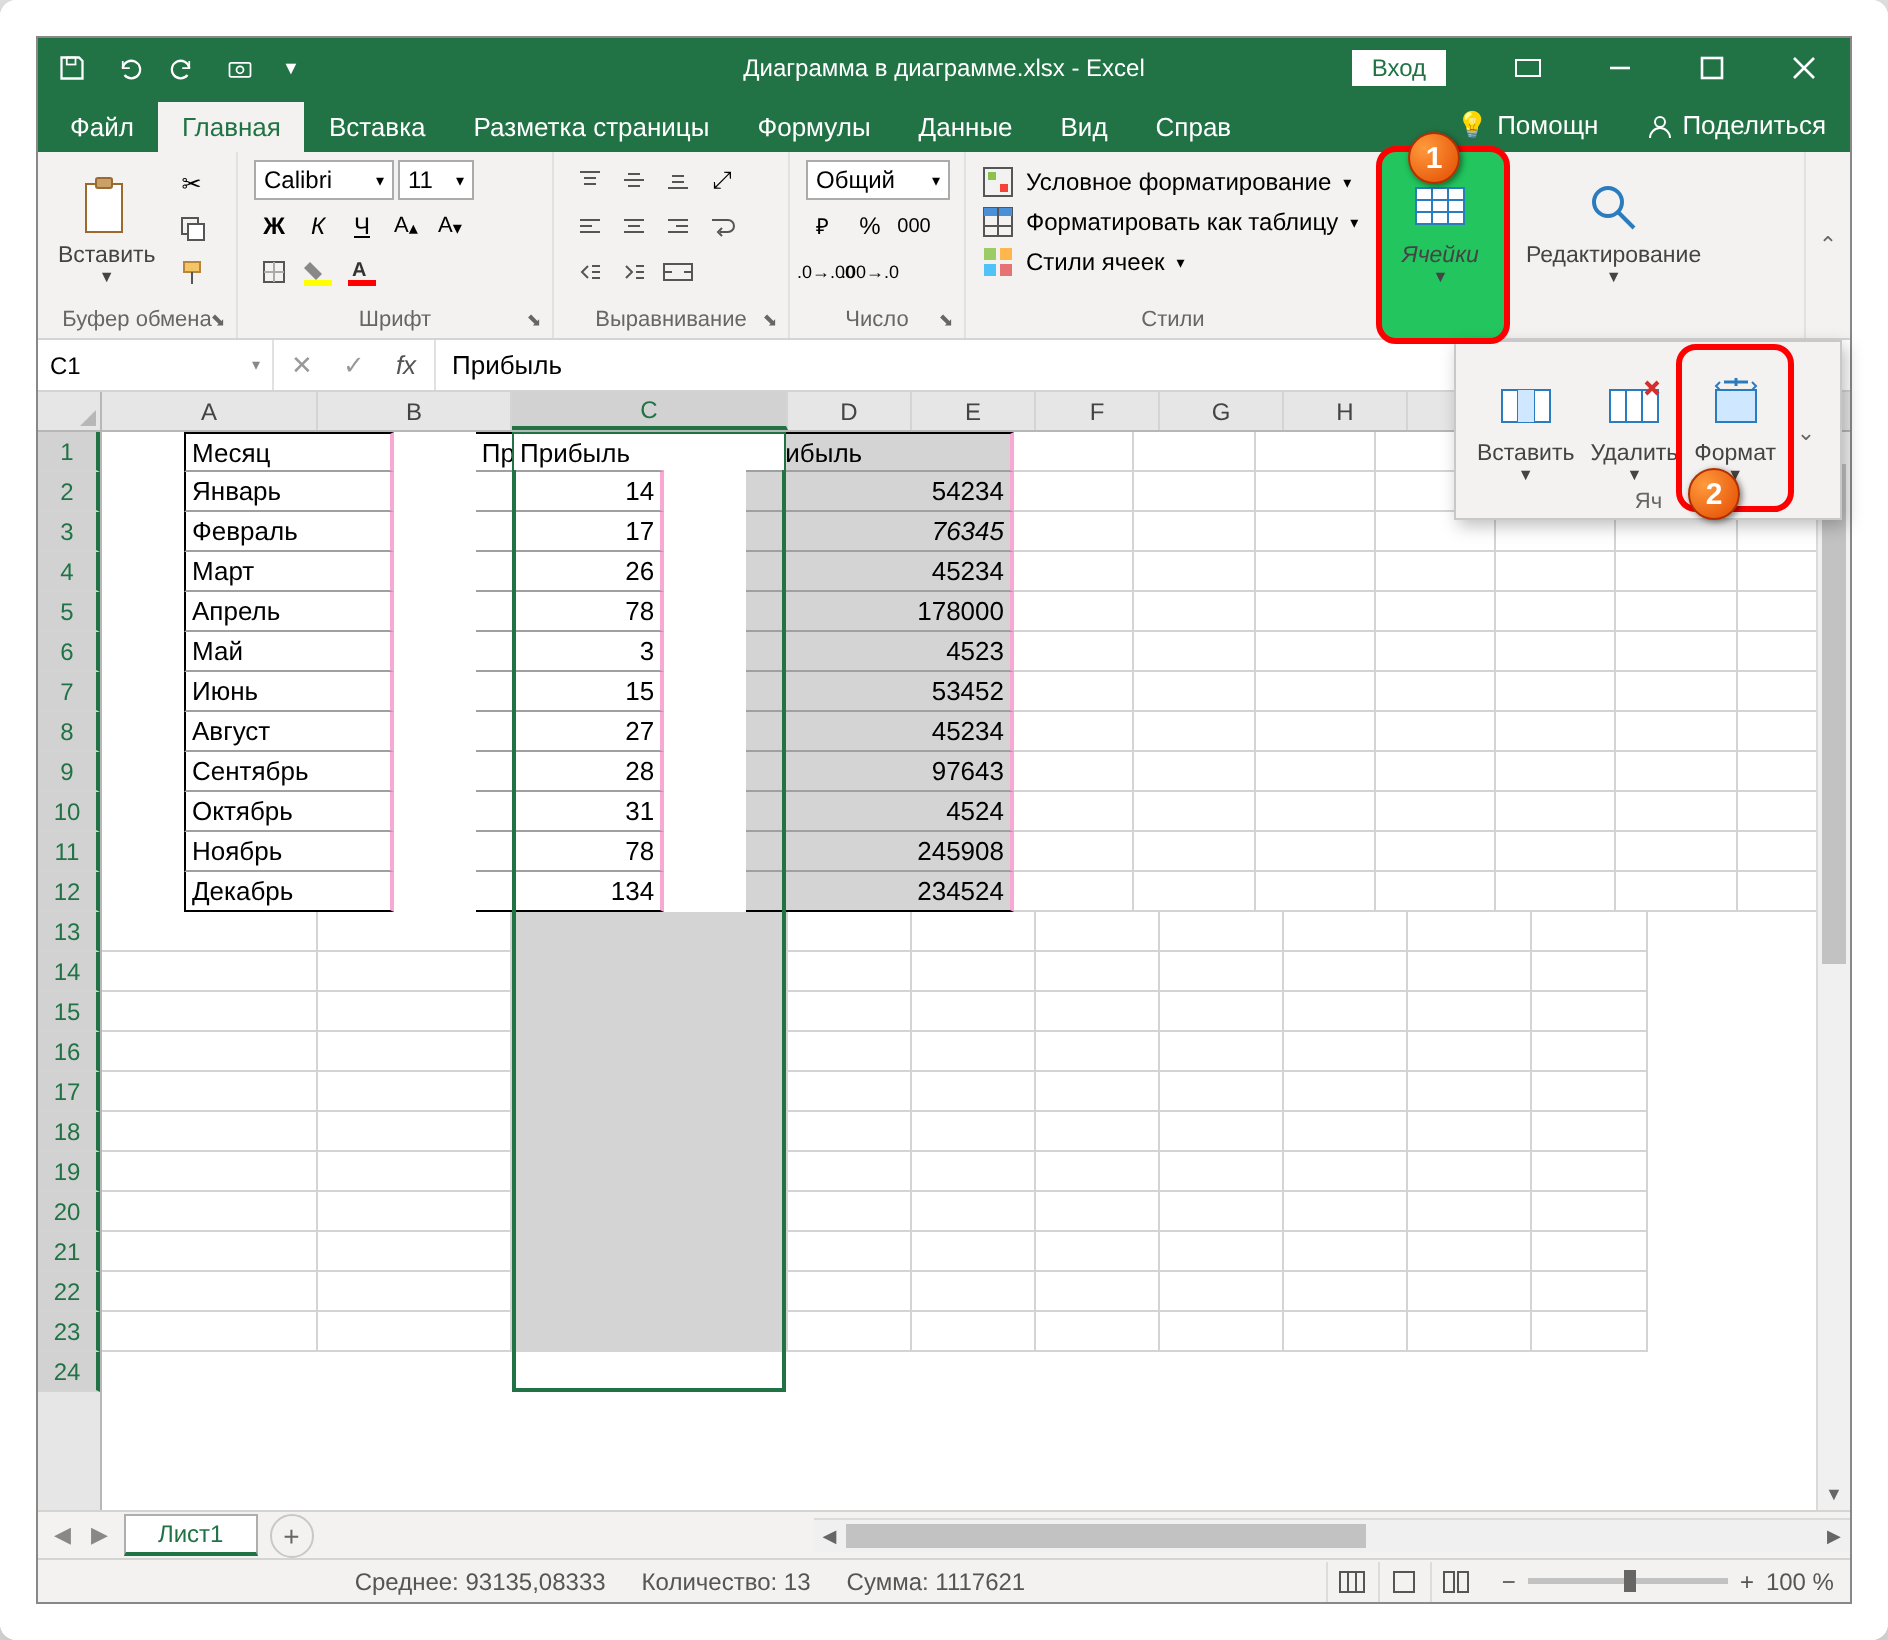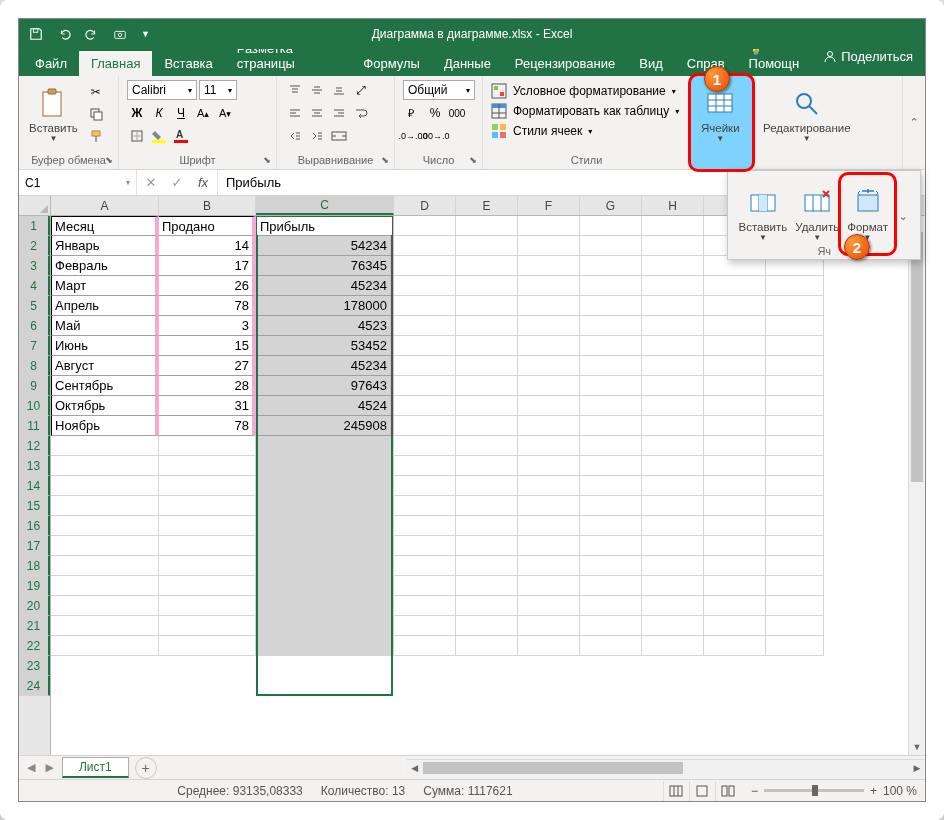--- a/index.html
+++ b/index.html
@@ -68,21 +68,21 @@
 .col-h.sel { background:#d2d2d2; border-bottom:2px solid #217346; color:#217346; }
 .grid-body { flex:1; display:flex; overflow:hidden; }
 .row-headers { width:32px; background:#e6e6e6; border-right:1px solid #b7b7b7; }
 .row-h { height:20px; border-bottom:1px solid #d4d4d4; display:flex; align-items:center; justify-content:center; font-size:12px; color:#444; }
 .row-h.sel { background:#d2d2d2; border-right:2px solid #217346; color:#217346; }
 .cells { position:relative; flex:1; overflow:hidden; }
 .cell-row { display:flex; height:20px; }
 .cell { border-right:1px solid #d4d4d4; border-bottom:1px solid #d4d4d4; font-size:13px; padding:0 3px; display:flex; align-items:center; background:#fff; overflow:hidden; }
 .cell.num { justify-content:flex-end; }
 .cell.selcol { background:#d4d4d4; }
-.cell.border-data { border-right:4px solid #f9a8d4; border-bottom:1px solid #a0a0a0; }
+.cell.border-data { border-right:2px solid #f9a8d4; border-bottom:1px solid #a0a0a0;margin-left:41px; }
 .selection-rect { position:absolute; border:2px solid #217346; pointer-events:none; }
 .vscroll { position:absolute; right:0; top:0; bottom:0; width:17px; background:#f0f0f0; border-left:1px solid #dadada; }
 .vscroll .thumb { position:absolute; top:16px; left:2px; right:2px; height:250px; background:#c2c2c2; }
 .vscroll .arr { position:absolute; left:0; right:0; height:16px; display:flex; align-items:center; justify-content:center; font-size:9px; color:#666; }
 .hscroll { height:17px; display:flex; }
 .hscroll .track { flex:1; background:#f0f0f0; border-top:1px solid #dadada; position:relative; margin-left:250px; }
 .hscroll .thumb { position:absolute; left:16px; top:2px; bottom:2px; width:260px; background:#c2c2c2; }
 .hscroll .arr { position:absolute; top:0; bottom:0; width:16px; display:flex; align-items:center; justify-content:center; font-size:9px; color:#666; }
 
 
@@ -130,30 +130,52 @@
             </span>
        <span>
               <svg class="icon" viewBox="0 0 16 16">
                 <rect x="2" y="5" width="12" height="8" rx="1" fill="none" stroke="#fff"></rect>
                 <circle cx="8" cy="9" r="2" fill="none" stroke="#fff"></circle>
               </svg>
             </span>
        <span style="font-size:9px;">▼</span>
      </div>
      <div class="title">Диаграмма в диаграмме.xlsx - Excel</div>
+     <div class="right">
+       <div class="login-btn">Вход</div>
+       <div class="winbtn">
+              <svg width="14" height="14" viewBox="0 0 14 14">
+                <rect x="1" y="3" width="12" height="8" fill="none" stroke="#fff"></rect>
+              </svg>
+            </div>
+       <div class="winbtn">
+              <svg width="12" height="12">
+                <line x1="1" y1="6" x2="11" y2="6" stroke="#fff" stroke-width="1.3"></line>
+              </svg>
+            </div>
+       <div class="winbtn">
+              <svg width="12" height="12">
+                <rect x="1" y="1" width="10" height="10" fill="none" stroke="#fff" stroke-width="1.3"></rect>
+              </svg>
+            </div>
+       <div class="winbtn">
+              <svg width="12" height="12">
+                <path d="M1 1L11 11M11 1L1 11" stroke="#fff" stroke-width="1.3"></path>
+              </svg>
+            </div>
+     </div>
    </div>
 
    <div class="tabs">
      <div class="tab file">Файл</div>
      <div class="tab active">Главная</div>
      <div class="tab">Вставка</div>
      <div class="tab">Разметка страницы</div>
      <div class="tab">Формулы</div>
      <div class="tab">Данные</div>
-     <div class="tab">Рецензирование</div>
      <div class="tab">Вид</div>
      <div class="tab">Справ</div>
      <div class="right-tabs">
        <div class="tab"><span style="margin-right:4px;">💡</span><span>Помощн</span></div>
        <div class="share-btn">
          <svg width="14" height="14">
                 <circle cx="7" cy="5" r="2.5" fill="none" stroke="#fff"></circle>
                 <path d="M2 13a5 5 0 0 1 10 0" fill="none" stroke="#fff"></path>
               </svg>
          <span>Поделиться</span>
@@ -379,21 +401,21 @@
                     <rect x="9" y="9" width="6" height="6" fill="#e57373"></rect>
                   </svg>
                   <span>Стили ячеек</span>
                   <span style="font-size:8px;">▾</span>
                 </div>
          </div>
        </div>
        <div class="group-label">Стили</div>
      </div>
 
-     <div class="ribbon-group" style="width:62px; background:#7dd3fc;">
+     <div class="ribbon-group" style="width:62px; background:#22c55e;font-style:italic;">
        <div class="group-content">
          <div class="big-btn">
            <div class="icon-box">
                   <svg viewBox="0 0 32 32">
                     <rect x="4" y="6" width="24" height="18" fill="#fff" stroke="#2b7cbf"></rect>
                     <line x1="4" y1="12" x2="28" y2="12" stroke="#2b7cbf"></line>
                     <line x1="4" y1="18" x2="28" y2="18" stroke="#2b7cbf"></line>
                     <line x1="12" y1="6" x2="12" y2="24" stroke="#2b7cbf"></line>
                     <line x1="20" y1="6" x2="20" y2="24" stroke="#2b7cbf"></line>
                   </svg>
@@ -542,21 +564,21 @@
                 <div class="cell" style="width: 62px;"></div>
                 <div class="cell" style="width: 62px;"></div>
                 <div class="cell" style="width: 62px;"></div>
                 <div class="cell" style="width: 62px;"></div>
                 <div class="cell" style="width: 62px;"></div>
                 <div class="cell" style="width: 58px;"></div>
               </div>
               <div class="cell-row">
                 <div class="cell border-data" style="width: 108px; border-left: 1px solid rgb(0, 0, 0);">Февраль</div>
                 <div class="cell num border-data" style="width: 97px;">17</div>
-                <div class="cell selcol num border-data" style="width: 138px;">76345</div>
+                <div class="cell selcol num border-data" style="width: 138px; font-style: italic;">76345</div>
                 <div class="cell" style="width: 62px;"></div>
                 <div class="cell" style="width: 62px;"></div>
                 <div class="cell" style="width: 62px;"></div>
                 <div class="cell" style="width: 62px;"></div>
                 <div class="cell" style="width: 62px;"></div>
                 <div class="cell" style="width: 62px;"></div>
                 <div class="cell" style="width: 58px;"></div>
               </div>
               <div class="cell-row">
                 <div class="cell border-data" style="width: 108px; border-left: 1px solid rgb(0, 0, 0);">Март</div>
@@ -639,20 +661,32 @@
                 <div class="cell" style="width: 62px;"></div>
                 <div class="cell" style="width: 62px;"></div>
                 <div class="cell" style="width: 62px;"></div>
                 <div class="cell" style="width: 62px;"></div>
                 <div class="cell" style="width: 58px;"></div>
               </div>
               <div class="cell-row">
                 <div class="cell border-data" style="width: 108px; border-left: 1px solid rgb(0, 0, 0);">Ноябрь</div>
                 <div class="cell num border-data" style="width: 97px;">78</div>
                 <div class="cell selcol num border-data" style="width: 138px;">245908</div>
+                <div class="cell" style="width: 62px;"></div>
+                <div class="cell" style="width: 62px;"></div>
+                <div class="cell" style="width: 62px;"></div>
+                <div class="cell" style="width: 62px;"></div>
+                <div class="cell" style="width: 62px;"></div>
+                <div class="cell" style="width: 62px;"></div>
+                <div class="cell" style="width: 58px;"></div>
+              </div>
+              <div class="cell-row">
+                <div class="cell border-data" style="width: 108px; border-left: 1px solid rgb(0, 0, 0); border-bottom: 1px solid rgb(0, 0, 0);">Декабрь</div>
+                <div class="cell num border-data" style="width: 97px; border-bottom: 1px solid rgb(0, 0, 0);">134</div>
+                <div class="cell selcol num border-data" style="width: 138px; border-bottom: 1px solid rgb(0, 0, 0);">234524</div>
                 <div class="cell" style="width: 62px;"></div>
                 <div class="cell" style="width: 62px;"></div>
                 <div class="cell" style="width: 62px;"></div>
                 <div class="cell" style="width: 62px;"></div>
                 <div class="cell" style="width: 62px;"></div>
                 <div class="cell" style="width: 62px;"></div>
                 <div class="cell" style="width: 58px;"></div>
               </div>
               <div class="cell-row">
                 <div class="cell" style="width: 108px;"></div>

